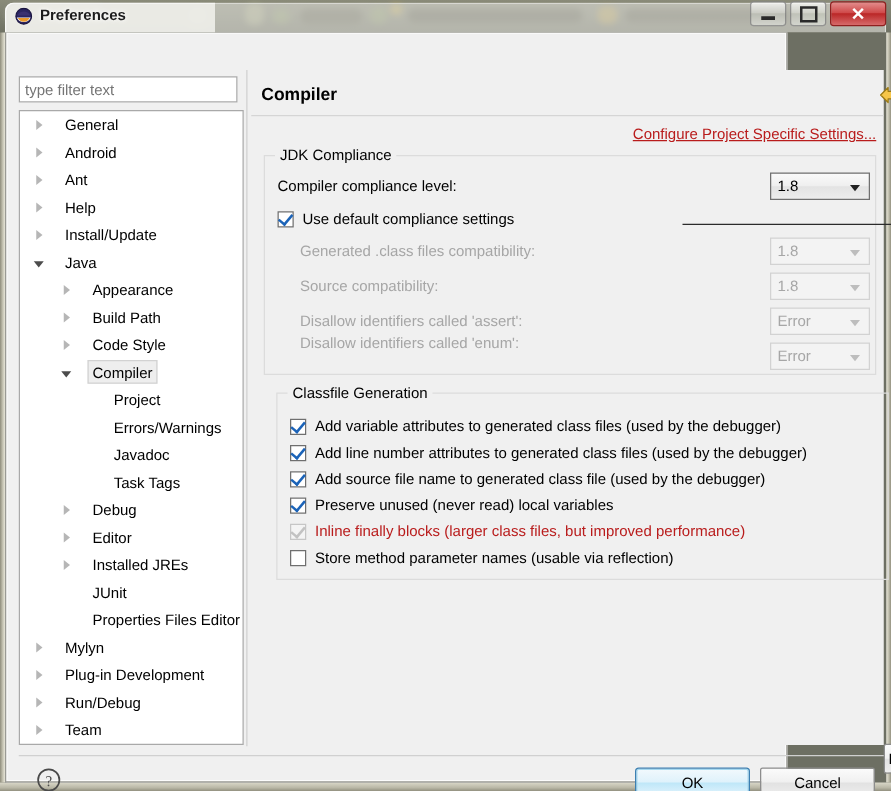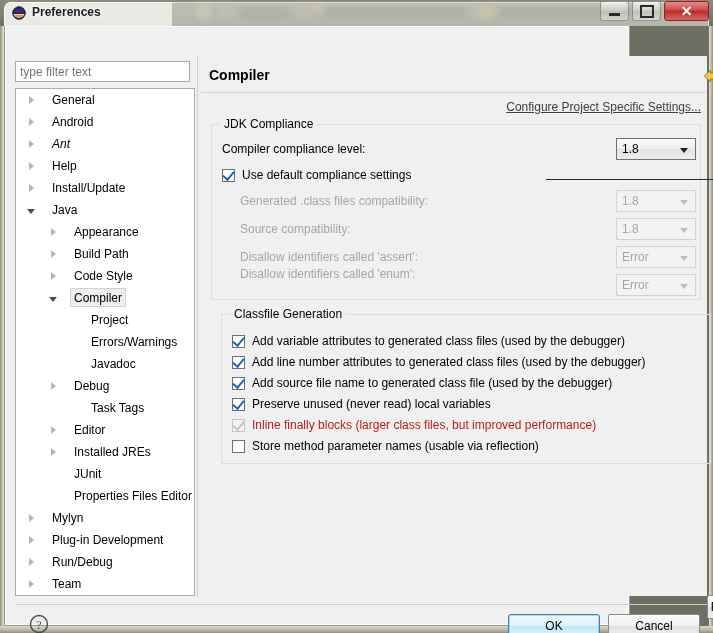--- a/index.html
+++ b/index.html
@@ -162,21 +162,21 @@
     position: absolute; left: 0px; top: 36px; width: 506px; height: 1px;
     background: #d5d5d5;
   }
 
   
   #nav { position: absolute; right: 4px; top: 12px; height: 18px; }
   .nav-arrow { position: absolute; top: 0; width: 18px; height: 16px; }
 
   #config-link {
     position: absolute; right: 6px; top: 44px;
-    color: #404040; font-size: 12px; text-decoration: underline; cursor: pointer;
+    color: #b91c1c; font-size: 12px; text-decoration: underline; cursor: pointer;
   }
 
   
   .group {
     position: absolute;
     border: 1px solid #dcdcdc;
     border-top: 1px solid #dcdcdc;
     box-sizing: border-box;
     background: transparent;
   }
@@ -332,21 +332,21 @@
         <div class="tree-item">
           <span class="twisty" style="left: 8px;">
             <span class="tw-collapsed"></span>
           </span>
           <span class="tree-label" style="left: 36px;">Android</span>
         </div>
         <div class="tree-item">
           <span class="twisty" style="left: 8px;">
             <span class="tw-collapsed"></span>
           </span>
-          <span class="tree-label" style="left: 36px; font-style: italic;">Ant</span>
+          <span class="tree-label" style="left: 36px;">Ant</span>
         </div>
         <div class="tree-item">
           <span class="twisty" style="left: 8px;">
             <span class="tw-collapsed"></span>
           </span>
           <span class="tree-label" style="left: 36px;">Help</span>
         </div>
         <div class="tree-item">
           <span class="twisty" style="left: 8px;">
             <span class="tw-collapsed"></span>
@@ -386,27 +386,27 @@
         <div class="tree-item">
           <span class="tree-label" style="left: 75px;">Project</span>
         </div>
         <div class="tree-item">
           <span class="tree-label" style="left: 75px;">Errors/Warnings</span>
         </div>
         <div class="tree-item">
           <span class="tree-label" style="left: 75px;">Javadoc</span>
         </div>
         <div class="tree-item">
+          <span class="tree-label" style="left: 75px;">Task Tags</span>
+        </div>
+        <div class="tree-item">
           <span class="twisty" style="left: 30px;">
             <span class="tw-collapsed"></span>
           </span>
           <span class="tree-label" style="left: 58px;">Debug</span>
-        </div>
-        <div class="tree-item">
-          <span class="tree-label" style="left: 75px;">Task Tags</span>
         </div>
         <div class="tree-item">
           <span class="twisty" style="left: 30px;">
             <span class="tw-collapsed"></span>
           </span>
           <span class="tree-label" style="left: 58px;">Editor</span>
         </div>
         <div class="tree-item">
           <span class="twisty" style="left: 30px;">
             <span class="tw-collapsed"></span>

